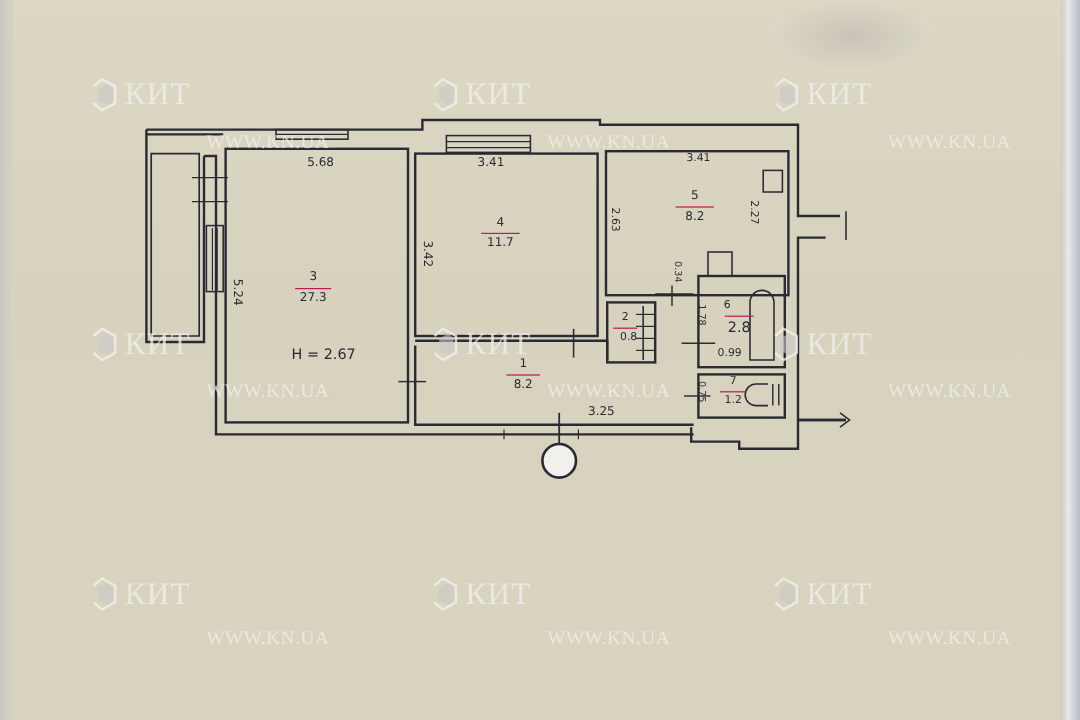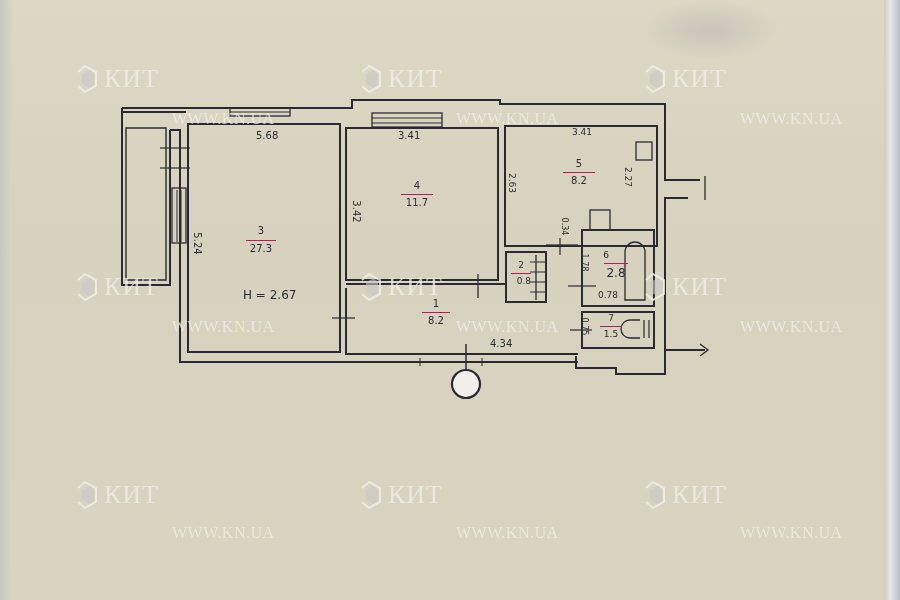--- a/index.html
+++ b/index.html
@@ -191,28 +191,28 @@
 <div class="room-num" style="left:426px;top:298px;width:20px;">1</div>
 <div class="room-area" style="left:422px;top:312px;width:28px;">8.2</div>
 
 <div class="room-num" style="left:512px;top:260px;width:18px;font-size:9px;">2</div>
 <div class="room-area" style="left:511px;top:273px;width:20px;font-size:9px;text-align:right;">0.8</div>
 
 <div class="room-num" style="left:597px;top:250px;width:18px;font-size:9px;">6</div>
 <div class="room-area" style="left:604px;top:263px;width:24px;font-size:12px;">2.8</div>
 
 <div class="room-num" style="left:603px;top:313px;width:16px;font-size:9px;">7</div>
-<div class="room-area" style="left:600px;top:326px;width:22px;font-size:9px;">1.5</div>
+<div class="room-area" style="left:600px;top:326px;width:22px;font-size:9px;">1.2</div>
 
 <div class="lbl" style="left:232px;top:288px;font-size:12px;margin-left:11px;">H = 2.67</div>
 
 <div class="lbl" style="left:256px;top:130px;">5.68</div>
 <div class="lbl vert" style="left:186px;top:238px;">5.24</div>
 <div class="lbl" style="left:398px;top:130px;">3.41</div>
 <div class="lbl vert" style="left:345px;top:206px;">3.42</div>
 <div class="lbl" style="left:572px;top:127px;font-size:9px;">3.41</div>
 <div class="lbl vert" style="left:502px;top:178px;font-size:9px;">2.63</div>
 <div class="lbl vert" style="left:618px;top:172px;font-size:9px;">2.27</div>
-<div class="lbl" style="left:490px;top:338px;">4.34</div>
+<div class="lbl" style="left:490px;top:338px;">3.25</div>
 <div class="lbl vert" style="left:556px;top:222px;font-size:8px;">0.34</div>
 <div class="lbl vert" style="left:576px;top:258px;font-size:8px;">1.78</div>
-<div class="lbl" style="left:598px;top:290px;font-size:9px;">0.78</div>
+<div class="lbl" style="left:598px;top:290px;font-size:9px;">0.99</div>
 <div class="lbl vert" style="left:576px;top:322px;font-size:8px;">0.75</div>
 
 </body></html>

